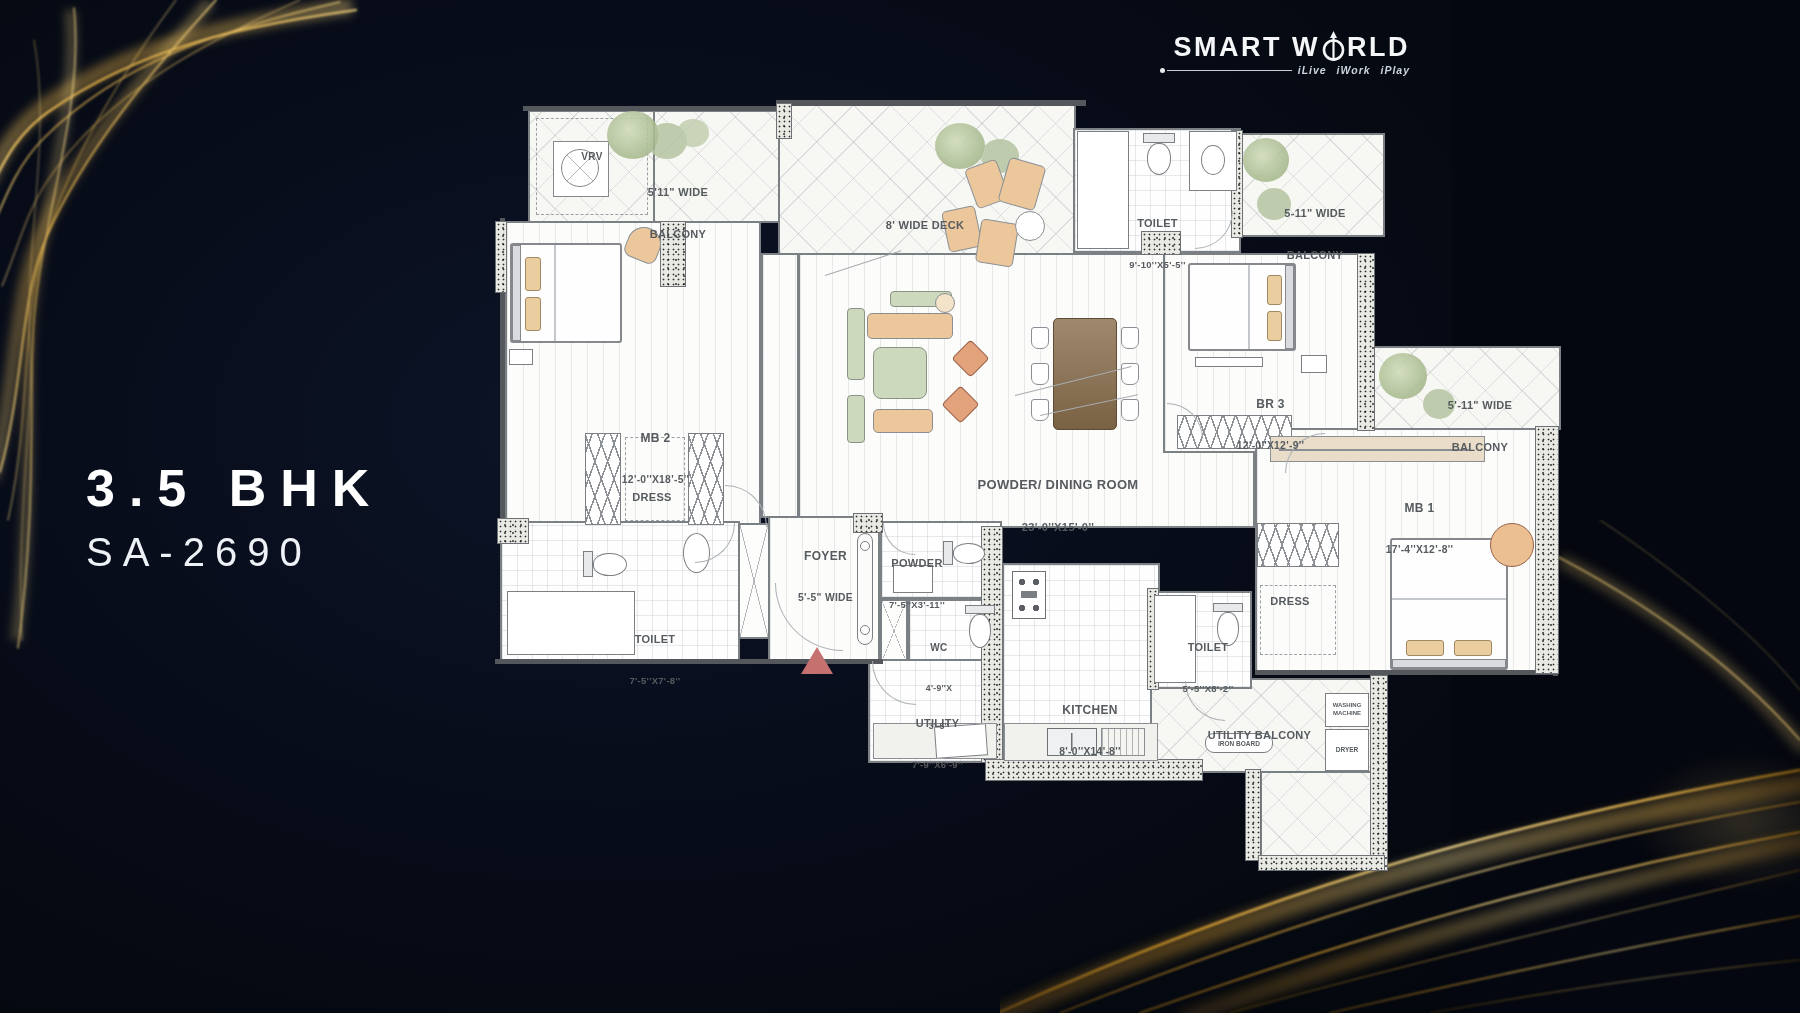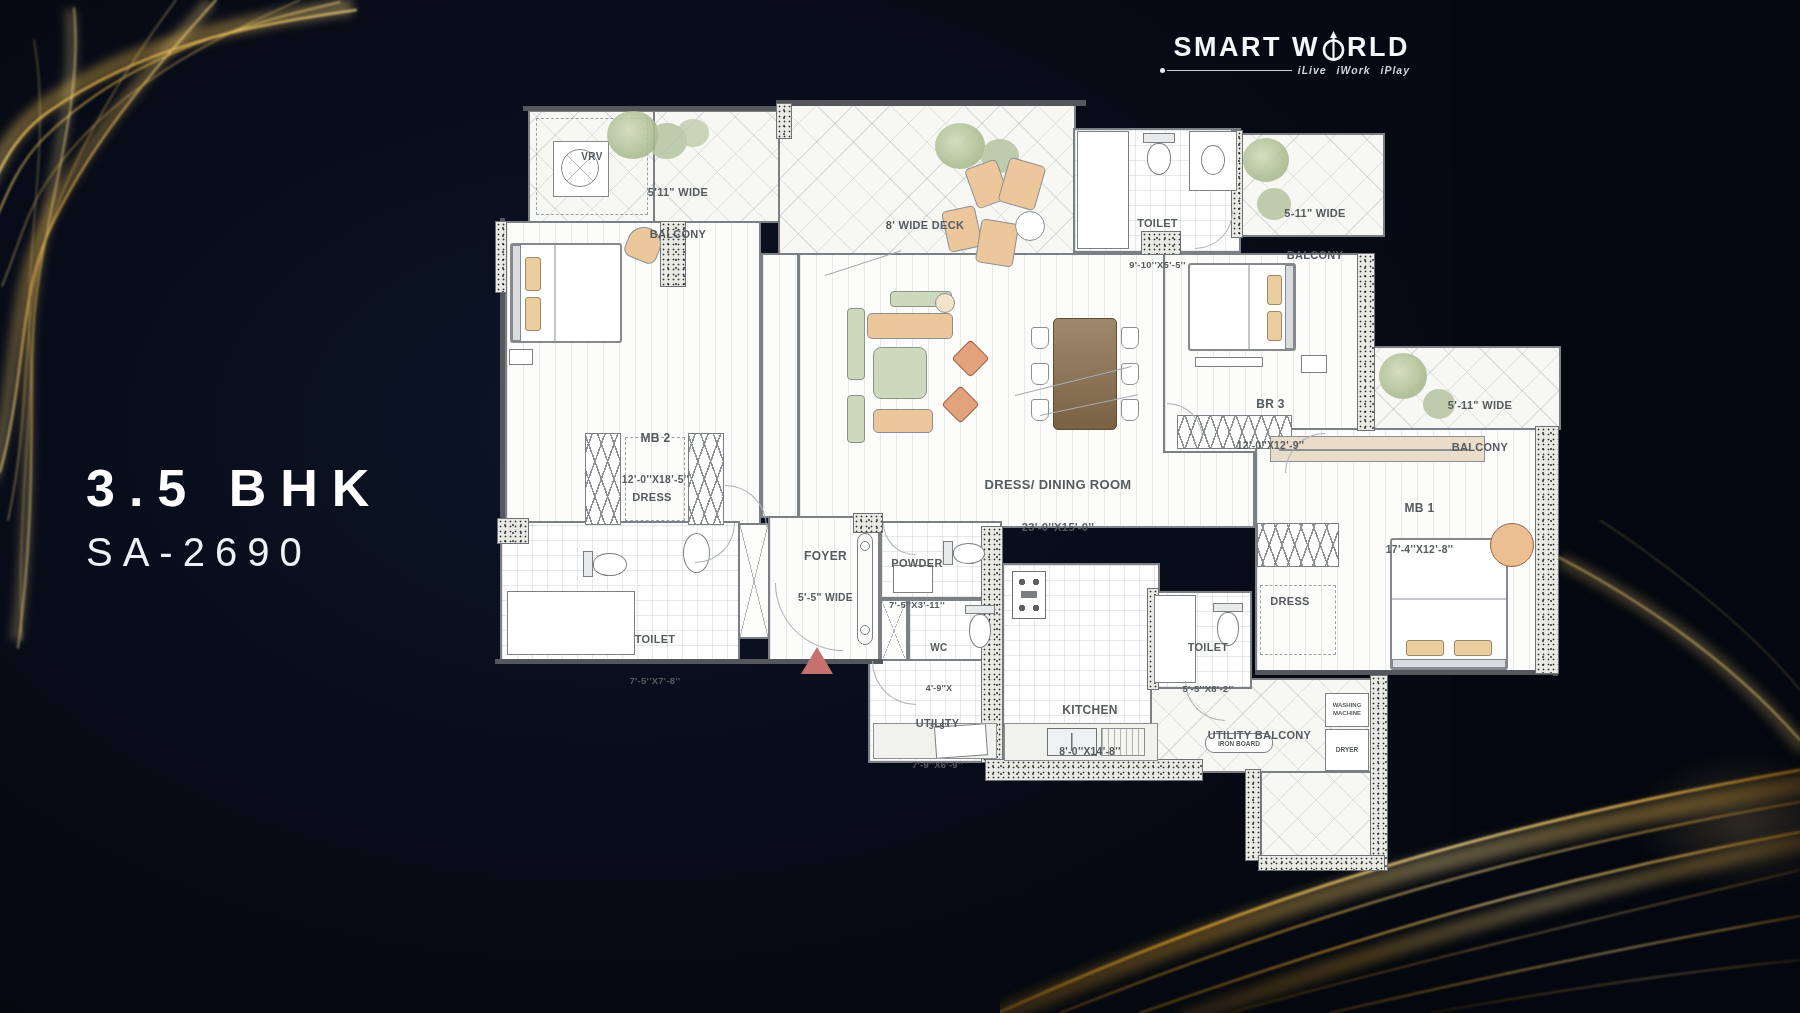--- a/index.html
+++ b/index.html
@@ -392,21 +392,21 @@
         <span>BALCONY</span>
       </div>
     <div class="rl fs12" style="left:88px;top:300px;width:145px;">
         <span>MB 2</span>
         <span class="d">12'-0''X18'-5''</span>
       </div>
     <div class="rl fs11" style="left:125px;top:360px;width:64px;">
         <span>DRESS</span>
       </div>
     <div class="rl fs13" style="left:468px;top:346px;width:190px;">
-        <span>DRESS/ DINING ROOM</span>
+        <span>POWDER/ DINING ROOM</span>
         <span class="d">23'-0''X15'-0''</span>
       </div>
     <div class="rl fs12" style="left:708px;top:266px;width:135px;">
         <span>BR 3</span>
         <span class="d">12'-0''X12'-9''</span>
       </div>
     <div class="rl fs11" style="left:930px;top:268px;width:110px;">
         <span>5'-11" WIDE</span>
         <span>BALCONY</span>
       </div>

